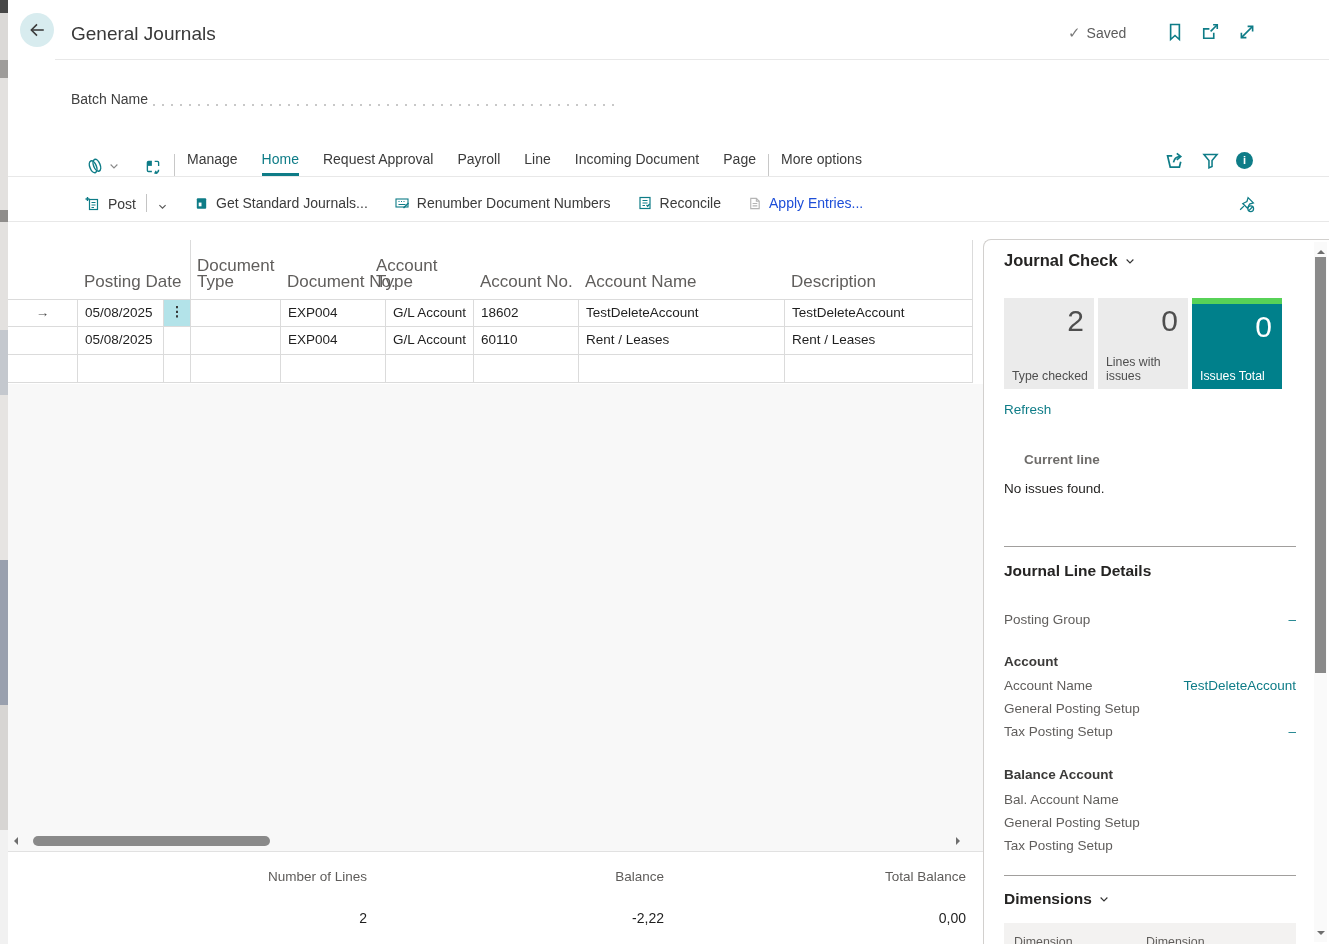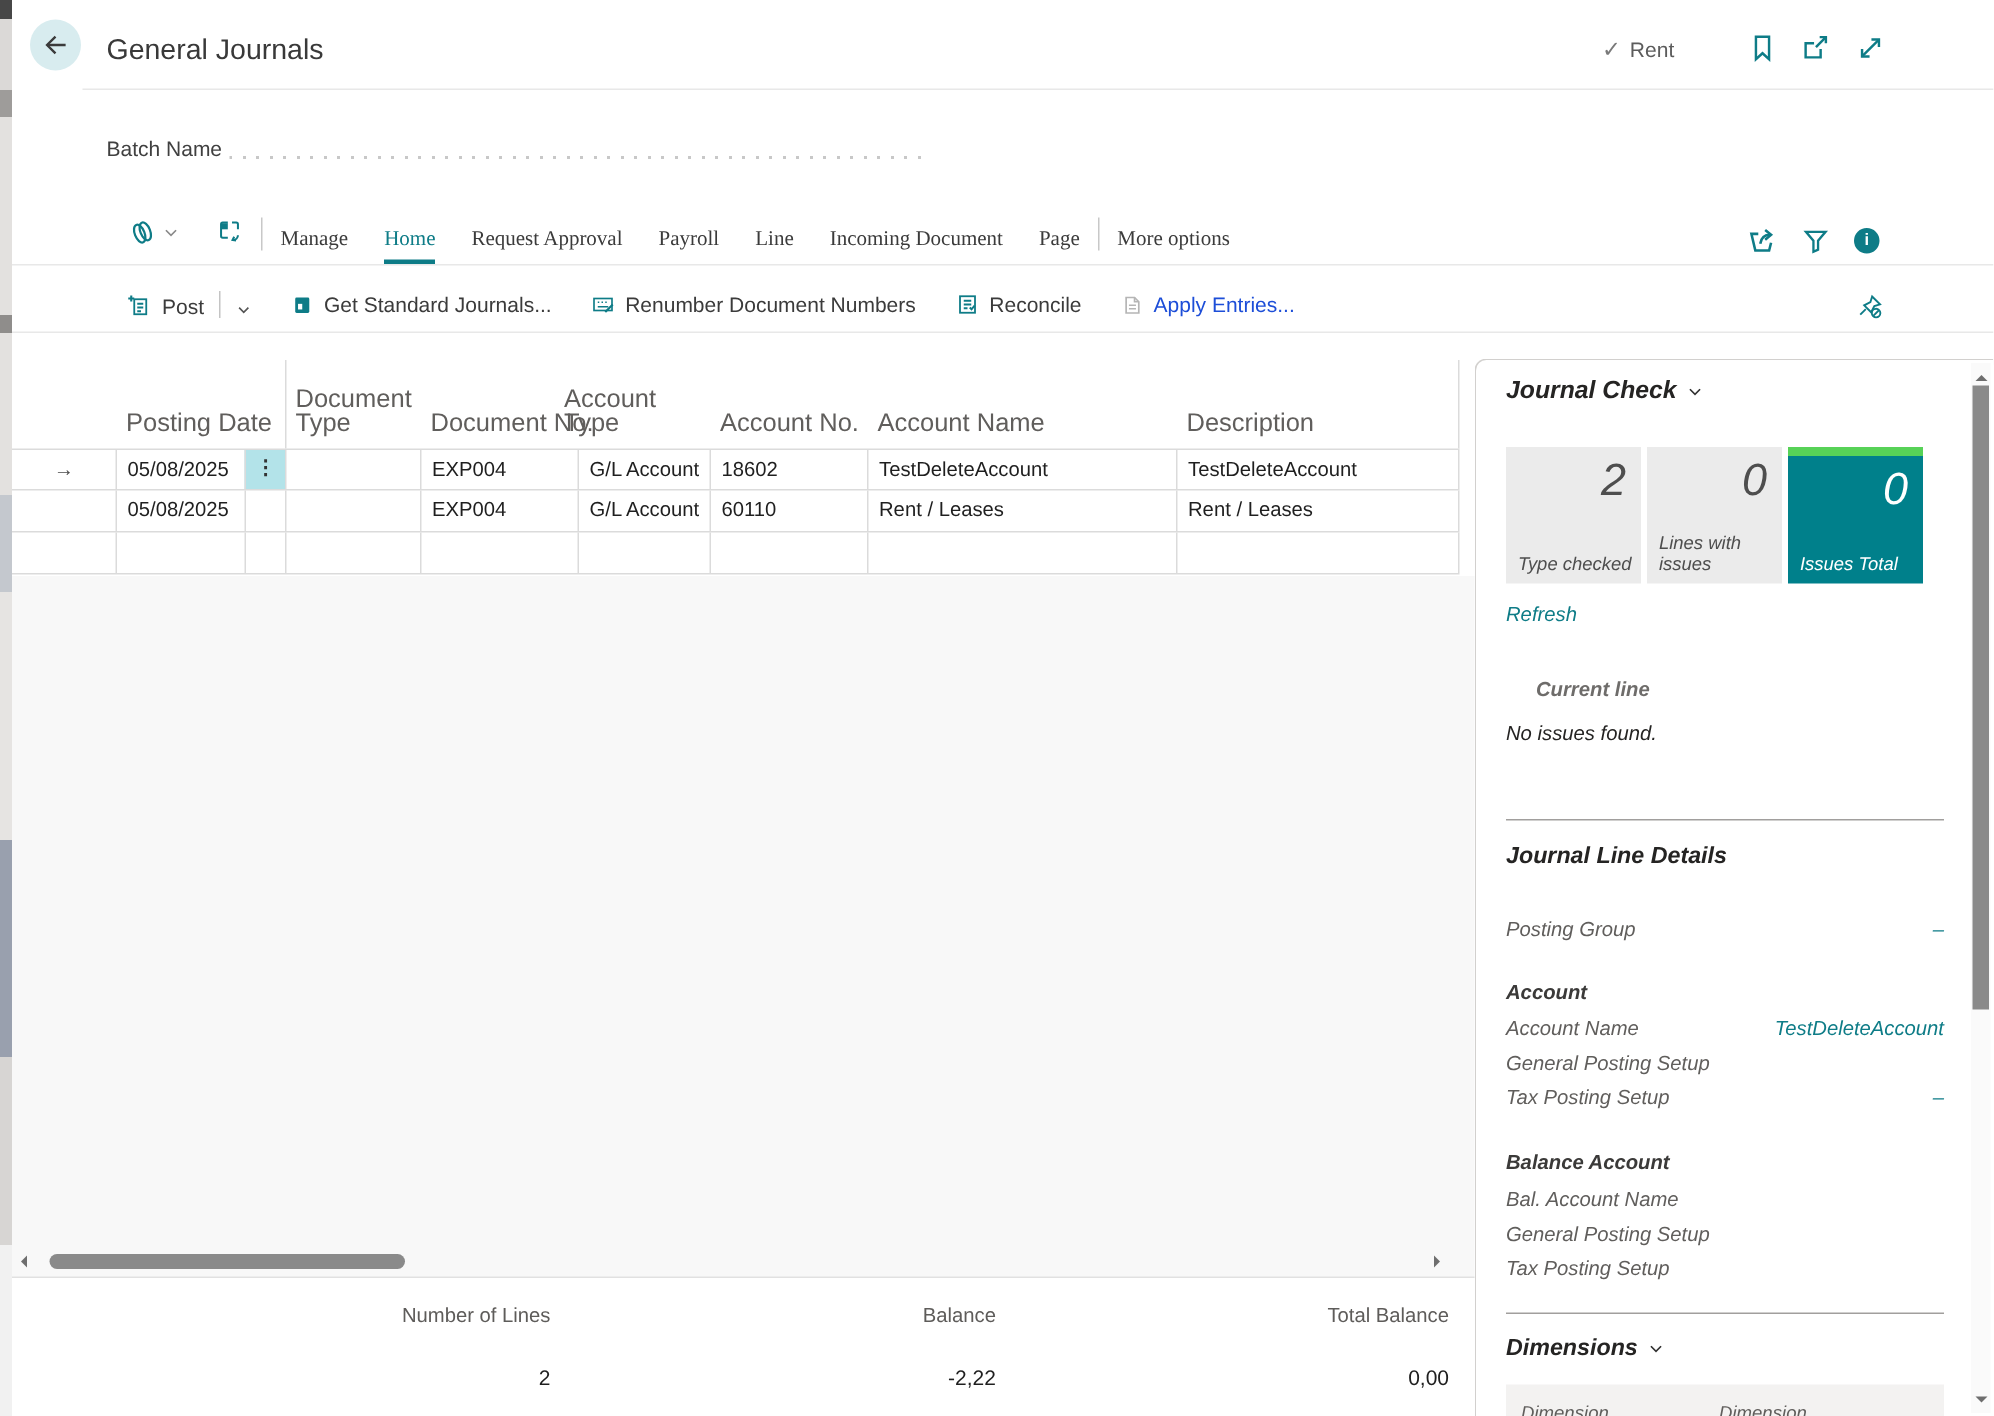--- a/index.html
+++ b/index.html
@@ -16,21 +16,21 @@
   .page-title{left:71px;top:23px;font-size:19px;color:#393939;}
   .saved{left:1068px;top:24px;color:#5C5C5C;display:flex;align-items:center;gap:6px;font-size:14px;}
   .saved .chk{color:#7A7A7A;font-size:15px;}
   .top-icon{top:22px;width:20px;height:20px;color:var(--accent);cursor:pointer;}
   .hr{background:#E8E8E8;height:1px;}
   .batch-label{left:71px;top:91px;color:#404040;}
   .dots{left:153px;top:104px;width:464px;height:2px;background:repeating-linear-gradient(to right,#C8C8C8 0 2px,transparent 2px 9px);}
   .batch-input{left:625px;top:85px;width:637px;height:28px;border:1px solid #919191;background:#fff;display:flex;align-items:center;padding:0 10px;}
   .batch-input .val{flex:1;color:#1F1F1F;font-size:14px;}
   .assist{color:#444;letter-spacing:1px;cursor:pointer;font-size:14px;line-height:10px;}
-  .ribbon{left:8px;top:145px;width:1321px;height:31px;display:flex;align-items:flex-start;font-family:Liberation Serif, serif;}
+  .ribbon{left:8px;top:145px;width:1321px;height:31px;display:flex;align-items:flex-end;}
   .ribbon .vsep{width:1px;height:22px;background:#C8C8C8;margin:0 12px;}
   .tab{height:31px;line-height:29px;color:#3B3B3B;cursor:pointer;white-space:nowrap;border-bottom:3px solid transparent;}
   .tab.sel{color:var(--accent);border-bottom-color:var(--accent);}
   .icon-btn{display:flex;align-items:center;color:var(--accent);cursor:pointer;}
   .actionbar{left:8px;top:184px;width:1321px;height:38px;display:flex;align-items:center;gap:26px;}
   .act{display:flex;align-items:flex-end;gap:7px;color:#3B3B3B;cursor:pointer;white-space:nowrap;}
   .act .aicon{color:var(--accent);display:flex;}
   .act.disabled{color:#1d4ed8;cursor:default;}
   .act.disabled .aicon{color:#B5B5B5;}
   .split{width:1px;height:18px;background:#C4C4C4;margin:0 3px;}
@@ -42,21 +42,21 @@
   .grid-row .c:last-child{border-right:1px solid var(--grid);}
   .c.w0{width:69px;text-align:center;padding:0;color:#4A4A4A;}
   .c.w1{width:86px;} .c.w2{width:27px;padding:0;text-align:center;} .c.w3{width:90px;}
   .c.w4{width:105px;} .c.w5{width:88px;} .c.w6{width:105px;} .c.w7{width:206px;} .c.w8{width:189px;}
   .c.hl{background:var(--hl);color:#333;font-weight:bold;line-height:24px;}
   .below-grid{left:8px;top:384px;width:975px;height:468px;background:#F8F8F8;border-bottom:1px solid #E1E1E1;}
   .hscroll-thumb{left:33px;top:836px;width:237px;height:10px;background:#8A8A8A;border-radius:5px;cursor:pointer;}
   .tri{width:0;height:0;border:4px solid transparent;position:absolute;cursor:pointer;}
   .tot-label{position:absolute;top:869px;width:200px;text-align:right;font-size:13.5px;color:#5E5C5A;}
   .tot-val{position:absolute;top:910px;width:200px;text-align:right;font-size:14px;color:#1F1F1F;}
-  .factbox{left:983px;top:239px;width:346px;height:705px;background:#fff;border-left:1px solid #D2D0CE;border-top:1px solid #D2D0CE;border-top-left-radius:8px;font-style:italic;}
+  .factbox{left:983px;top:239px;width:346px;height:705px;background:#fff;border-left:1px solid #D2D0CE;border-top:1px solid #D2D0CE;border-top-left-radius:8px;}
   .fb{position:absolute;left:20px;width:292px;}
   .fb-title{font-size:16.5px;font-weight:bold;color:#252423;display:flex;align-items:center;gap:6px;cursor:pointer;}
   .card{position:absolute;top:58px;width:90px;height:91px;background:var(--cardgray);cursor:pointer;}
   .card .num{position:absolute;top:6px;right:10px;font-size:30px;font-weight:300;color:#4E4E4E;}
   .card .lbl{position:absolute;left:8px;bottom:6px;font-size:12.3px;color:#4E4E4E;line-height:14px;}
   .card.teal{background:var(--cardteal);border-top:6px solid var(--green);}
   .card.teal .num,.card.teal .lbl{color:#fff;}
   .link{color:var(--accent);cursor:pointer;font-size:13.5px;}
   .fb-sub{font-size:13.5px;color:#6E6C6A;font-weight:bold;margin-left:20px;}
   .fb-text{font-size:13.5px;color:#252423;}
@@ -83,21 +83,21 @@
       <svg width="18" height="18" viewBox="0 0 16 16" fill="none" stroke="#3B3B3B" stroke-width="1.4">
           <path d="M8 3 L3 8 L8 13"></path>
           <path d="M3 8 H14"></path>
         </svg>
     </span>
   </div>
   <div class="abs page-title">General Journals</div>
 
   <div class="abs saved">
     <span class="chk">✓</span>
-    <span>Rent</span>
+    <span>Saved</span>
   </div>
   <div class="abs top-icon" style="left:1165px;">
     <svg width="20" height="20" viewBox="0 0 16 16" fill="none" stroke="currentColor" stroke-width="1.3">
         <path d="M4.5 2 h7 v12 l-3.5 -3.2 -3.5 3.2 Z"></path>
       </svg>
   </div>
   <div class="abs top-icon" style="left:1200px;">
     <svg width="20" height="20" viewBox="0 0 16 16" fill="none" stroke="currentColor" stroke-width="1.3">
         <path d="M11 8.5 V13 H3 V5.5 H7.5"></path>
         <path d="M8.5 7.5 L13.8 2.2"></path>

